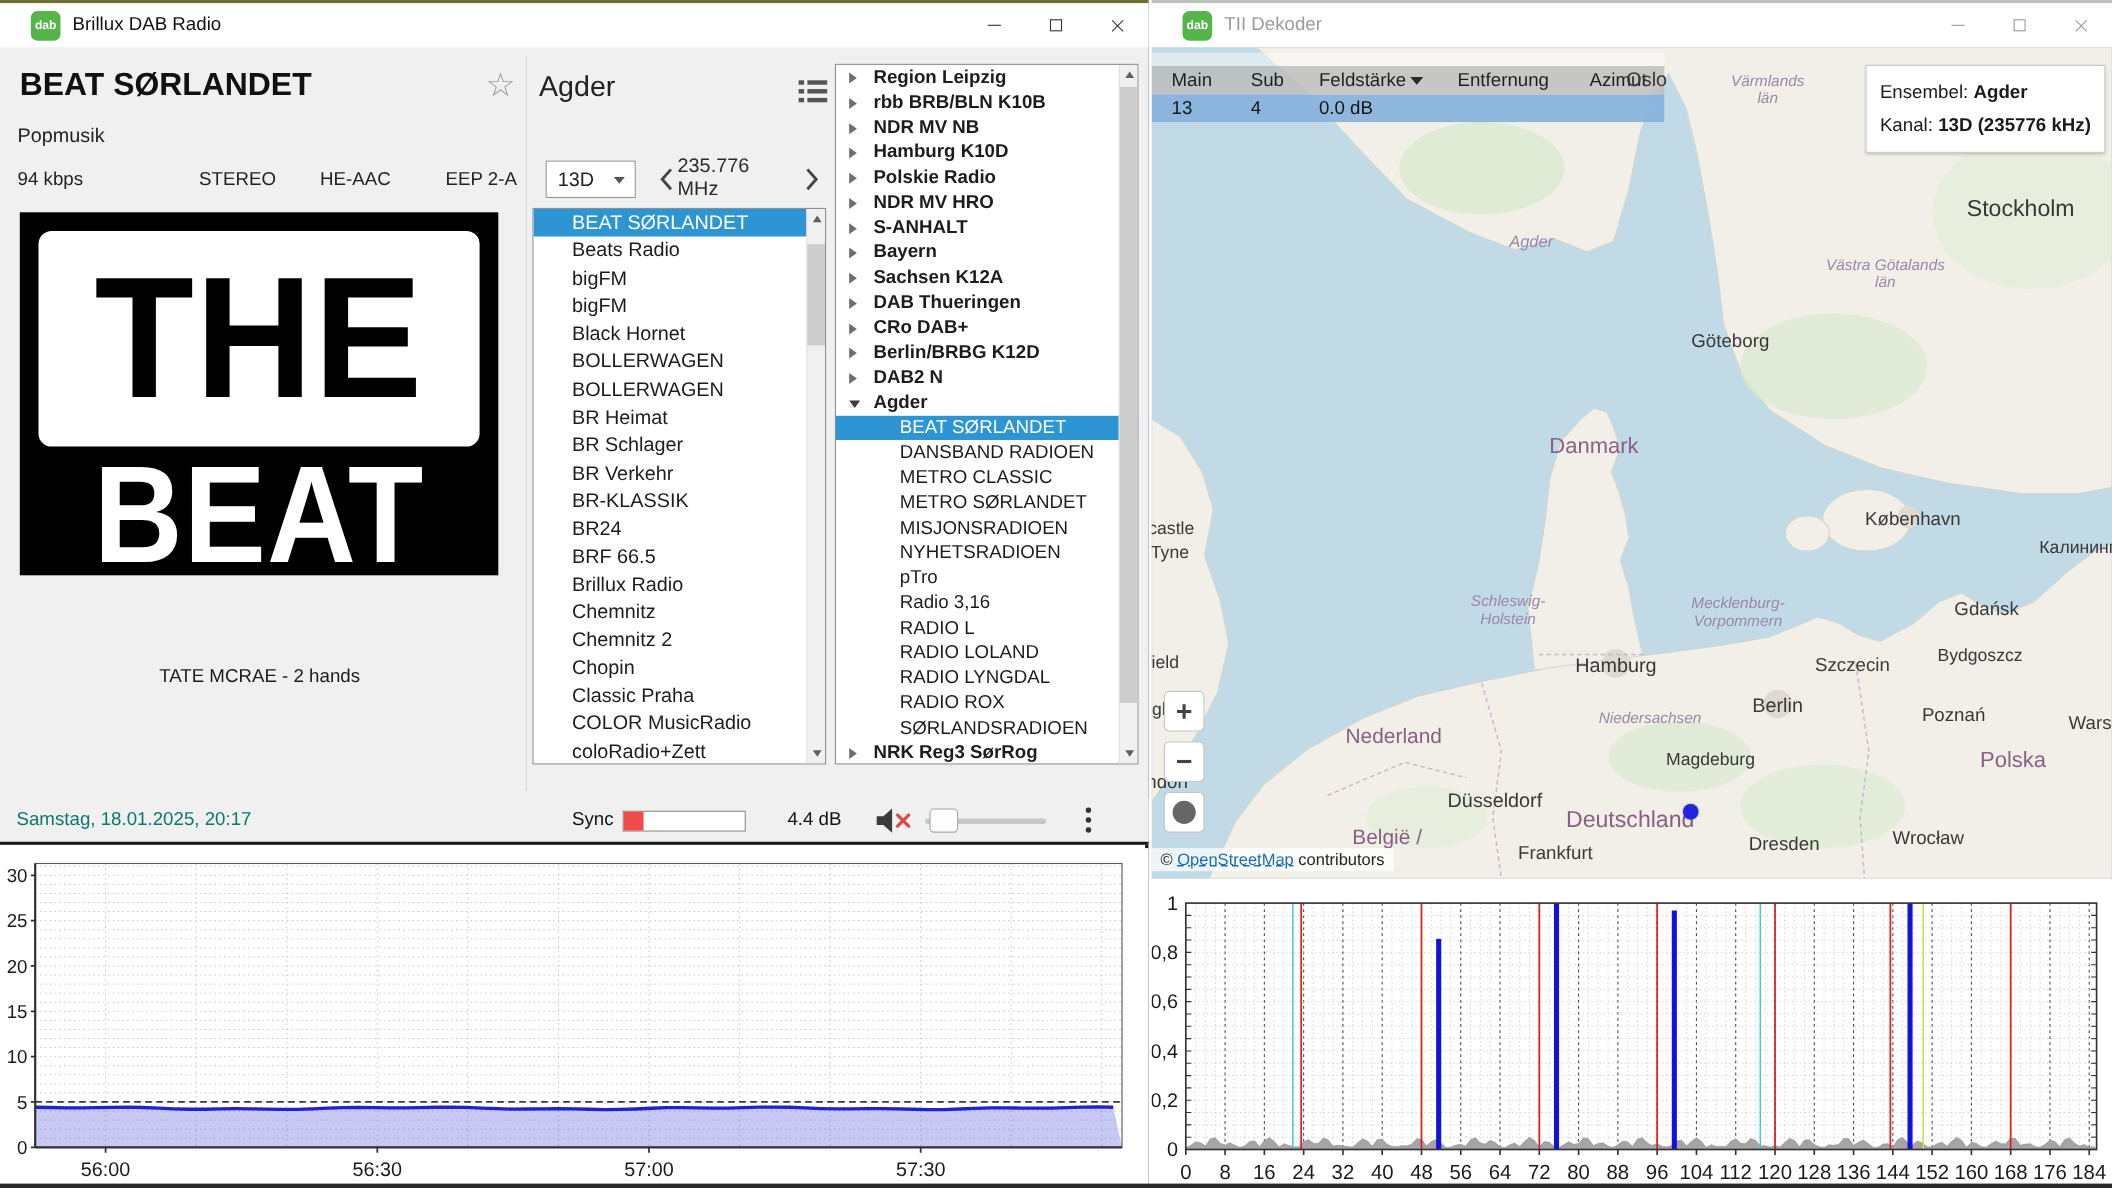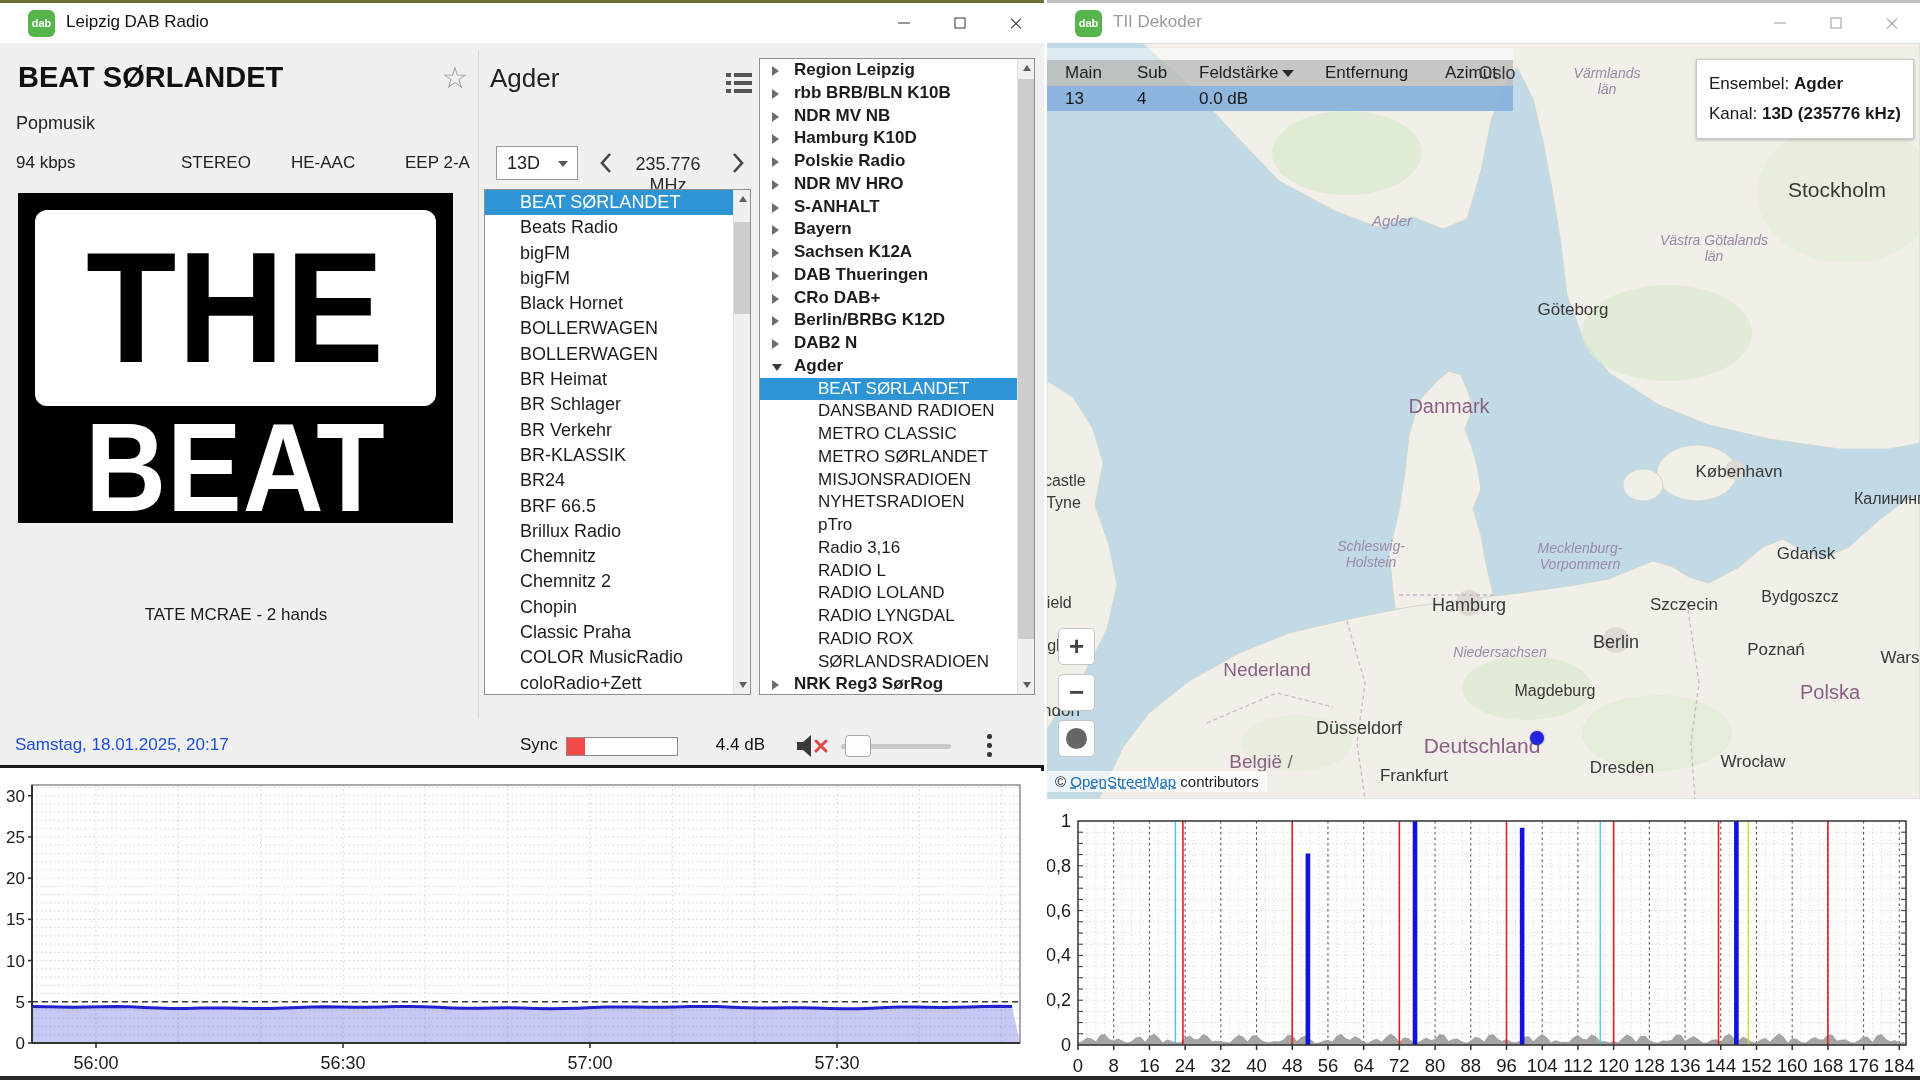--- a/index.html
+++ b/index.html
@@ -48,21 +48,21 @@
   #list-icon { position:absolute; left:726px; top:70px; width:26px; height:22px; }
   #list-icon i { position:absolute; left:0; width:26px; height:4px; }
   #list-icon i::before { content:""; position:absolute; left:0; top:0; width:5px; height:4px; background:#555; }
   #list-icon i::after  { content:""; position:absolute; left:8px; top:0; width:18px; height:4px; background:#555; }
   #chan-select { position:absolute; left:496px; top:143px; width:82px; height:34px; background:#fff;
     border:1px solid #999; font-size:18px; color:#222; line-height:32px; padding-left:10px; }
   #chan-select .dd-arrow { position:absolute; right:9px; top:14px; width:0; height:0;
     border-left:5px solid transparent; border-right:5px solid transparent; border-top:6px solid #555; }
   .chev { position:absolute; top:148px; width:16px; height:24px; }
   .chev svg { display:block; }
-  #freq-text { position:absolute; left:616px; top:151px; width:104px; text-align:center; font-size:18px; color:#2a2a2a; }
+  #freq-text { position:absolute; left:616px; top:137px; width:104px; font-size:18px; color:#2a2a2a; }
 
   .listbox { position:absolute; background:#fff; border:1px solid #8f8f8f; overflow:hidden; }
   #station-list { left:484px; top:186px; width:267px; height:506px; }
   #station-list .row { height:25.3px; line-height:25.3px; font-size:18px; color:#1c1c1c; padding-left:35px; white-space:nowrap; }
   #station-list .row.sel { background:#2e95d4; color:#fff; }
   .vscroll { position:absolute; right:0; top:0; width:17px; height:100%; background:#f0f0f0; border-left:1px solid #e2e2e2; }
   .vscroll .thumb { position:absolute; left:0; width:17px; background:#cdcdcd; }
   .sb-arrow { position:absolute; left:4.5px; width:0; height:0; border-left:4px solid transparent; border-right:4px solid transparent; }
   .sb-up { top:6px; border-bottom:6px solid #606060; }
   .sb-down { bottom:6px; border-top:6px solid #606060; }
@@ -72,21 +72,21 @@
   .trow { height:22.75px; line-height:22.75px; font-size:17px; color:#1c1c1c; white-space:nowrap; position:relative; }
   .trow .tri { position:absolute; left:12px; top:7px; width:0; height:0; }
   .tri.closed { border-top:5px solid transparent; border-bottom:5px solid transparent; border-left:7px solid #6e6e6e; }
   .tri.open { border-left:5px solid transparent; border-right:5px solid transparent; border-top:7px solid #3a3a3a; top:9px; }
   .trow.parent { font-weight:bold; padding-left:34px; }
   .trow.child { padding-left:58px; }
   .trow.sel { background:#2e95d4; color:#fff; }
 
   
   #status-bar { position:absolute; left:0; top:722px; width:1044px; height:40px; background:#f0f0f0; }
-  #sb-date { position:absolute; left:15px; top:10px; font-size:17px; color:#1d4ed8; }
+  #sb-date { position:absolute; left:15px; top:10px; font-size:17px; color:#0f766e; }
   #sb-sync-label { position:absolute; left:520px; top:10px; font-size:17px; color:#111; }
   #sync-bar { position:absolute; left:566px; top:12px; width:112px; height:19px; background:#fff; border:1px solid #8a8a8a; }
   #sync-fill { position:absolute; left:0; top:0; height:100%; background:#f04a4a; }
   #sb-db { position:absolute; left:695px; top:10px; width:70px; text-align:right; font-size:17px; color:#111; }
   #mute-icon { position:absolute; left:795px; top:8px; width:36px; height:26px; }
   #vol-slider { position:absolute; left:841px; top:10px; width:110px; height:22px; }
   #vol-track { position:absolute; left:0; top:9px; width:110px; height:5px; background:#c8c8c8; border-radius:3px; }
   #vol-handle { position:absolute; left:2px; top:0; width:26px; height:22px; background:#fdfdfd; border:1px solid #a8a8a8; border-radius:4px; }
   #menu-dots { position:absolute; left:984px; top:8px; width:10px; height:26px; }
   #menu-dots b { position:absolute; left:3px; width:4.5px; height:4.5px; border-radius:50%; background:#333; }
@@ -138,21 +138,21 @@
 </head>
 <body>
 
 <div id="stage">
 
   <div id="left-col">
     <div id="radio-window">
 
       <div class="titlebar">
         <div class="app-icon">dab</div>
-        <div class="win-title">Leipzig DAB Radio</div>
+        <div class="win-title">Brillux DAB Radio</div>
         <div class="win-btns">
           <div class="win-btn">
               <i class="g-min"></i>
             </div>
           <div class="win-btn">
               <i class="g-max"></i>
             </div>
           <div class="win-btn">
               <i class="g-close"></i>
             </div>

